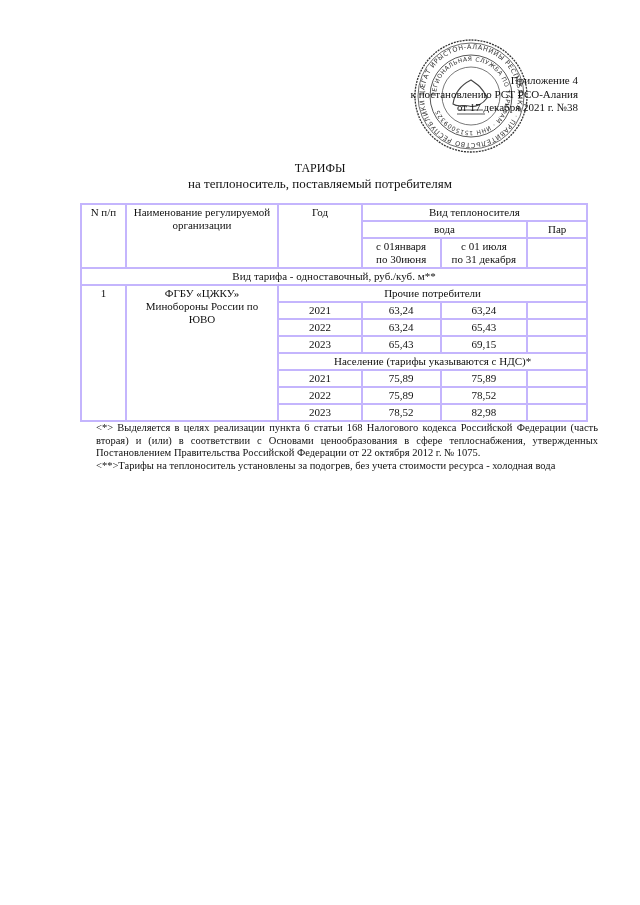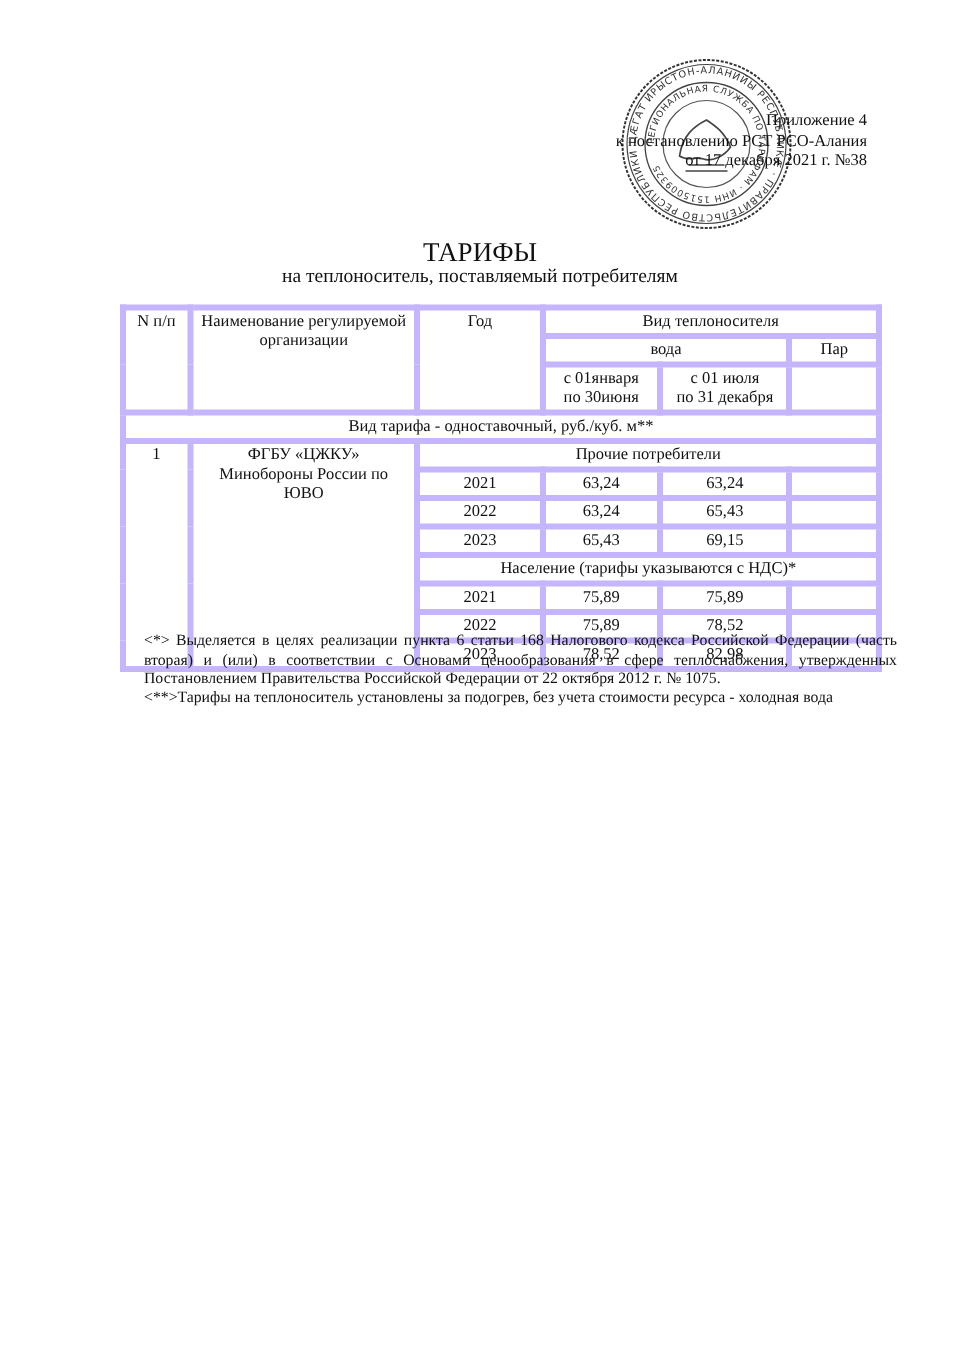--- a/index.html
+++ b/index.html
@@ -3,24 +3,24 @@
 <meta charset="utf-8">
 <style>
   html, body { margin: 0; padding: 0; background: #ffffff; }
   body { width: 640px; height: 905px; position: relative; overflow: hidden;
          font-family: "Liberation Serif", "DejaVu Serif", serif; color: #111; }
   .seal { position: absolute; left: 413px; top: 38px; width: 116px; height: 116px; }
   .appendix { position: absolute; right: 62px; top: 74px; text-align: right;
               font-size: 11px; line-height: 13.5px; }
   .title { position: absolute; left: 0; width: 640px; top: 160px; text-align: center;
            font-size: 13px; line-height: 16px; }
-  .title .main { font-size: 18px; }
+  .title .main { font-size: 12px; }
   table.tariffs { position: absolute; left: 80px; top: 203px; width: 508px;
                   border-collapse: collapse; font-size: 11px; }
-  table.tariffs td { border: 4px solid #c4b5fd; padding: 1px 4px; line-height: 13px;
+  table.tariffs td { border: 2px solid #c4b5fd; padding: 1px 4px; line-height: 13px;
                      vertical-align: top; }
   .c { text-align: center; }
   .l { text-align: center; }
   .notes { position: absolute; left: 96px; top: 422px; width: 502px; font-size: 10.5px;
            line-height: 12.5px; text-align: justify; }
   .notes p { margin: 0; }
 </style>
 </head>
 <body>
 

